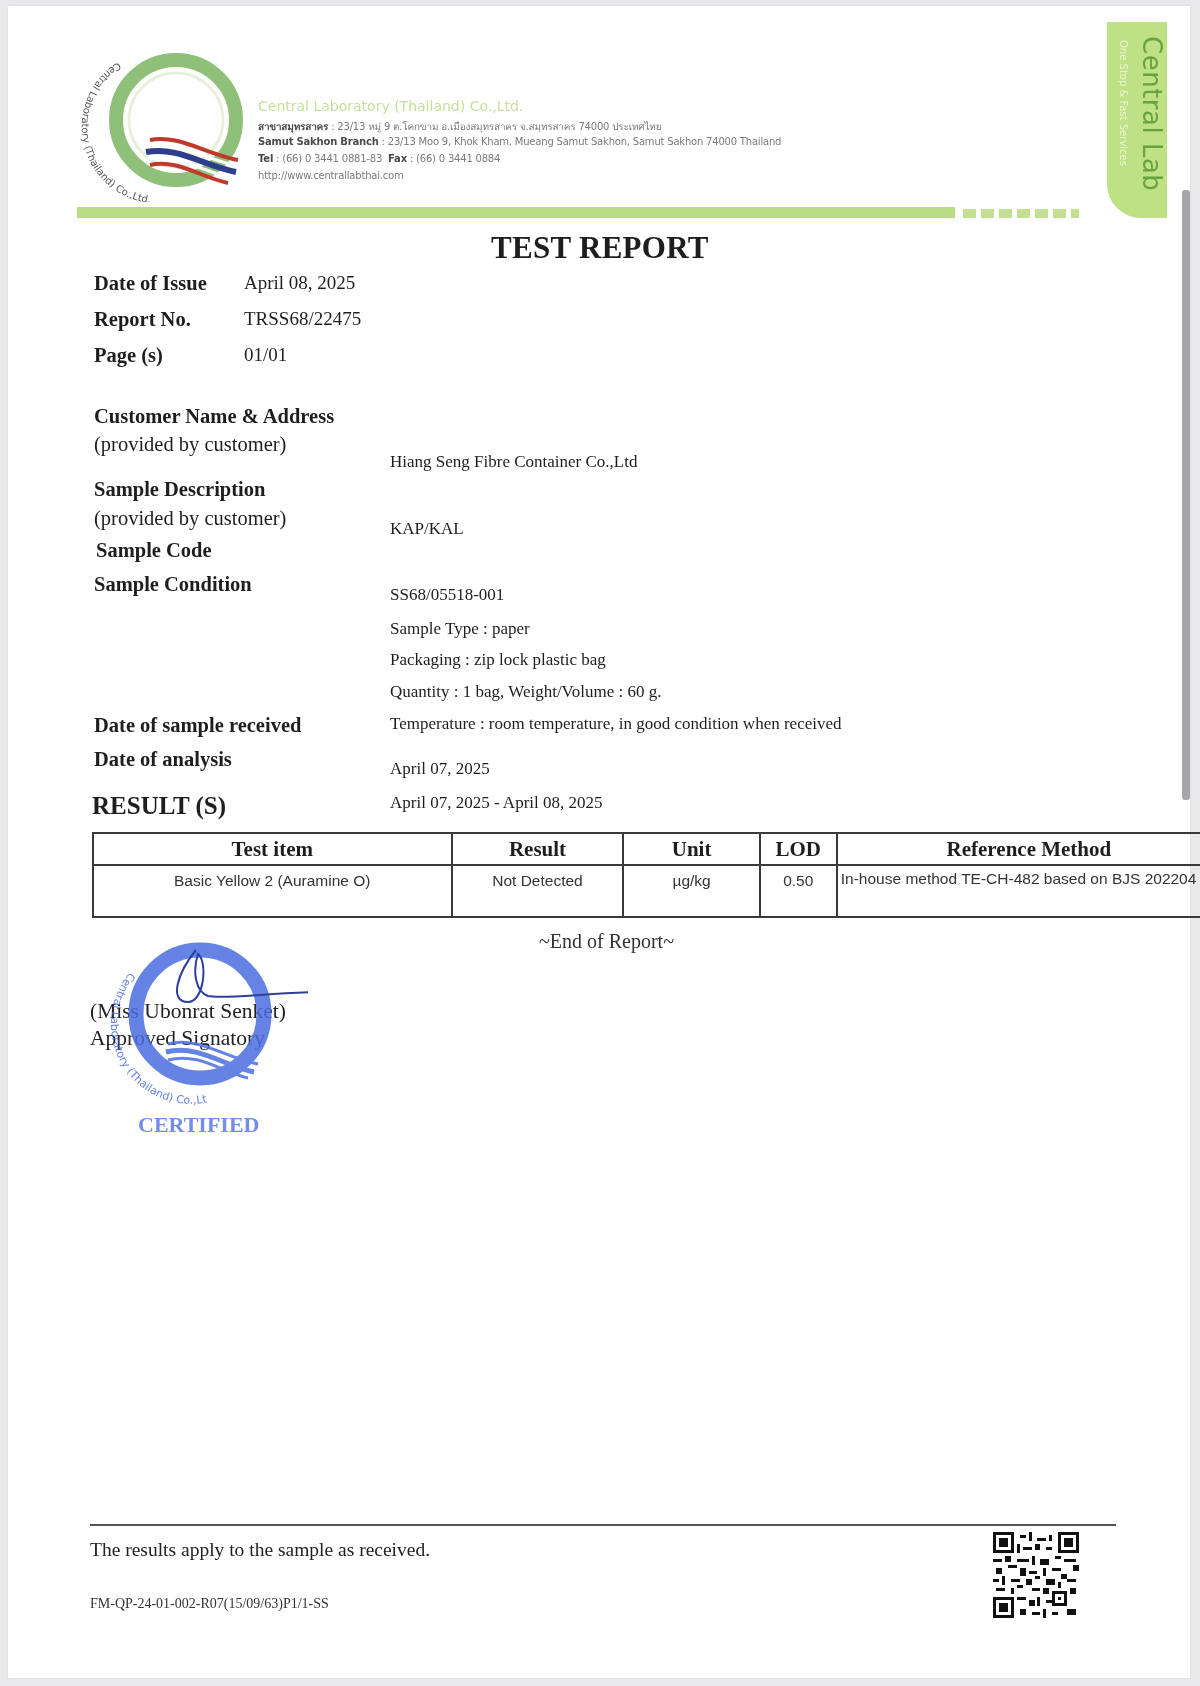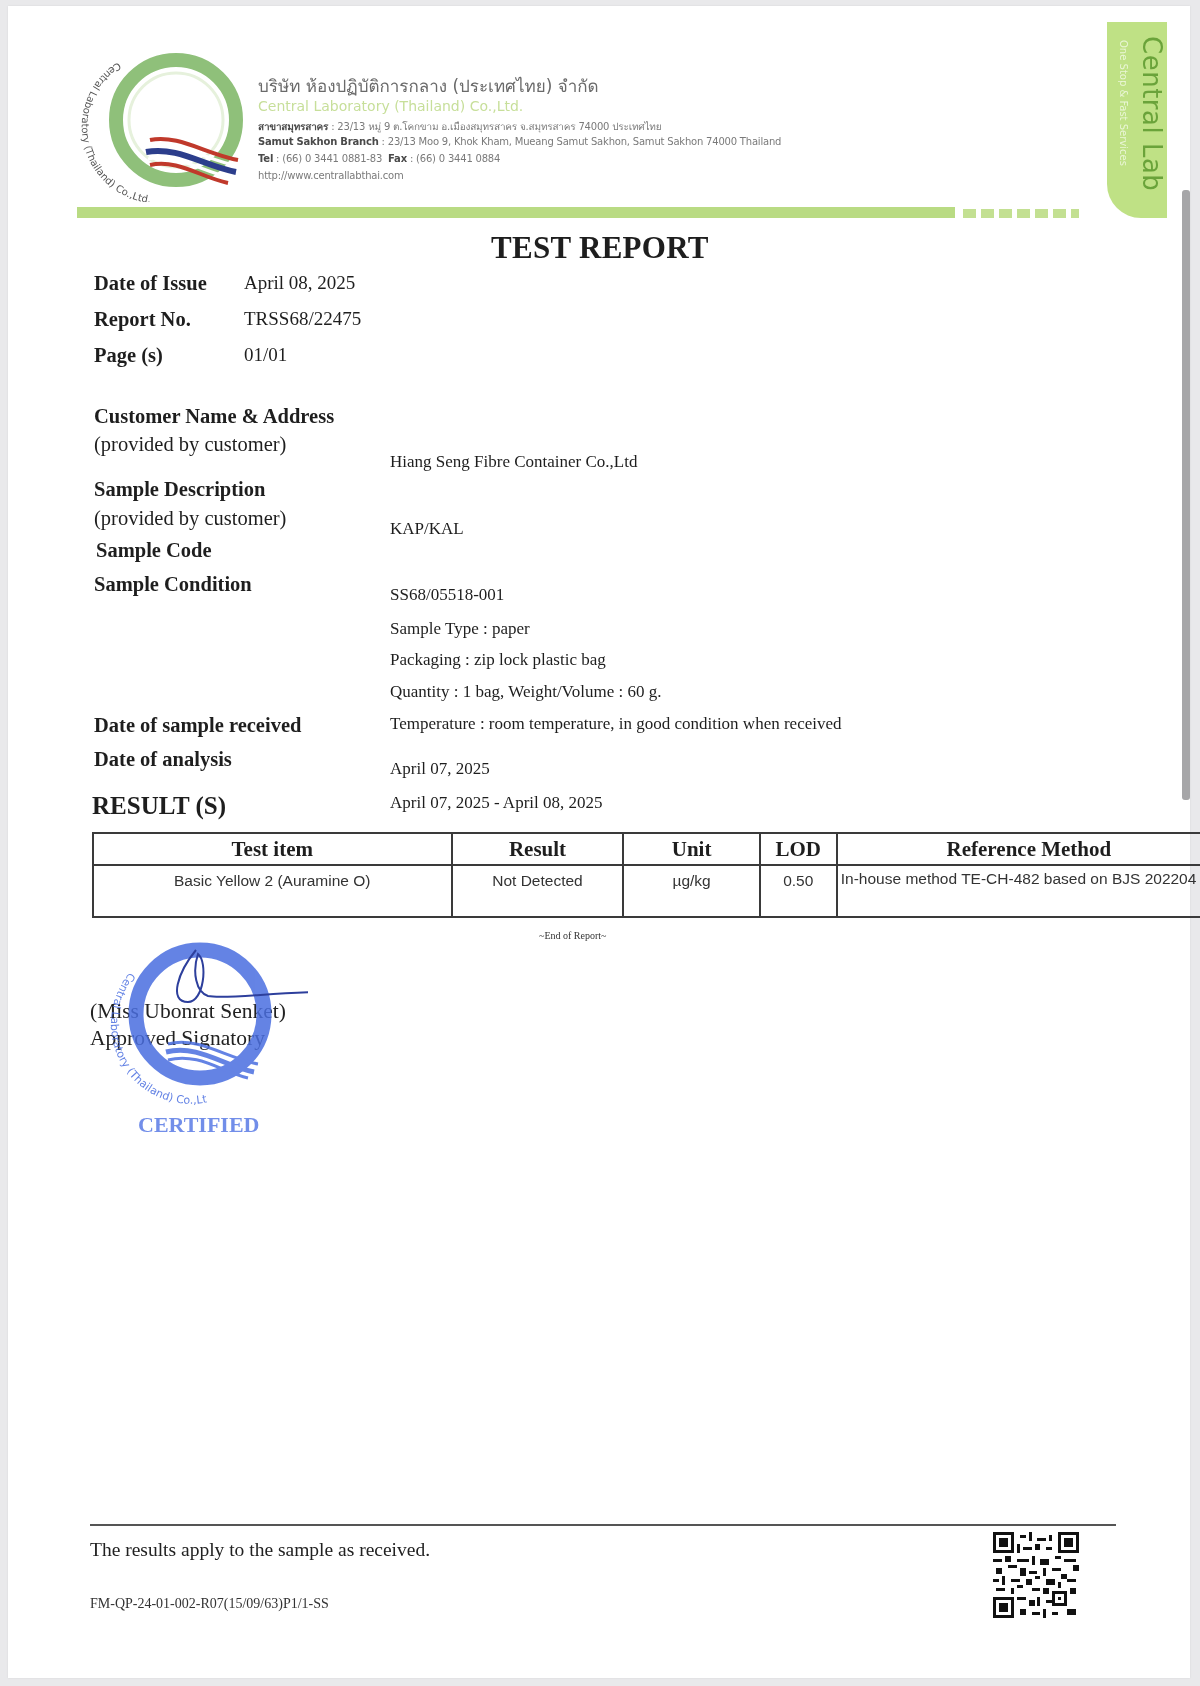--- a/index.html
+++ b/index.html
@@ -48,21 +48,21 @@
 
   
   table.results {
     position: absolute; left: 84px; top: 826px; width: 1130px; border-collapse: collapse;
   }
   table.results th, table.results td { border: 2px solid #3a3a3a; padding: 0; }
   table.results th { height: 30px; font-size: 21px; font-weight: bold; text-align: center; font-family: "Liberation Serif", serif; }
   table.results td { height: 44px; font-family: "Liberation Sans", sans-serif; font-size: 15.5px; color: #333; vertical-align: top; padding-top: 6px; text-align: center; }
   table.results td.ref { text-align: left; padding-left: 3px; line-height: 17px; padding-top: 4px; }
 
-  .end-report { left: 531px; top: 924px; font-size: 10px; color: #333; }
+  .end-report { left: 531px; top: 924px; font-size: 20px; color: #333; }
 
   
   .stamp { left: 100px; top: 926px; width: 200px; height: 210px; }
   .sig-line { font-size: 21.5px; white-space: nowrap; color: #222; }
 
   
   .footer-rule { left: 82px; top: 1518px; width: 1026px; height: 2px; background: #555; }
   .footer-text { font-size: 19.5px; white-space: nowrap; color: #222; }
   .footer-code { font-size: 14px; white-space: nowrap; color: #333; }
   .qr { left: 984px; top: 1526px; width: 88px; height: 86px; }
@@ -79,21 +79,20 @@
     <circle cx="98" cy="78" r="60" fill="none" stroke="#8fc07a" stroke-width="14"></circle>
     <circle cx="98" cy="78" r="47" fill="none" stroke="#e6f1dc" stroke-width="3"></circle>
     <path d="M 72 98 C 100 92, 128 112, 160 118" stroke="#c0392b" stroke-width="4" fill="none"></path>
     <path d="M 70 104 C 100 98, 128 118, 160 124" stroke="#ffffff" stroke-width="3" fill="none"></path>
     <path d="M 68 110 C 100 104, 126 124, 158 130" stroke="#2c3e8c" stroke-width="6" fill="none"></path>
     <path d="M 70 117 C 100 111, 124 130, 154 136" stroke="#ffffff" stroke-width="3" fill="none"></path>
     <path d="M 72 123 C 100 117, 122 135, 150 141" stroke="#c0392b" stroke-width="4" fill="none"></path>
     <text font-family="DejaVu Sans, sans-serif" font-size="10" fill="#555"><textPath href="#ringpath">Central Laboratory (Thailand) Co.,Ltd.</textPath></text>
   </svg>
 
-  <div class="abs company-thai">บริษัท ห้องปฏิบัติการกลาง (ประเทศไทย) จำกัด</div>
   <div class="abs company-en">Central Laboratory (Thailand) Co.,Ltd.</div>
   <div class="abs addr-line" style="left:250px; top:113px;">
     <b>สาขาสมุทรสาคร</b> <span>: 23/13 หมู่ 9 ต.โคกขาม อ.เมืองสมุทรสาคร จ.สมุทรสาคร 74000 ประเทศไทย</span>
   </div>
   <div class="abs addr-line" style="left:250px; top:130px;">
     <b>Samut Sakhon Branch</b> <span>: 23/13 Moo 9, Khok Kham, Mueang Samut Sakhon, Samut Sakhon 74000 Thailand</span>
   </div>
   <div class="abs addr-line" style="left:250px; top:147px;">
     <b>Tel</b> <span>: (66) 0 3441 0881-83</span>&nbsp;&nbsp;<b>Fax</b> <span>: (66) 0 3441 0884</span>
   </div>

